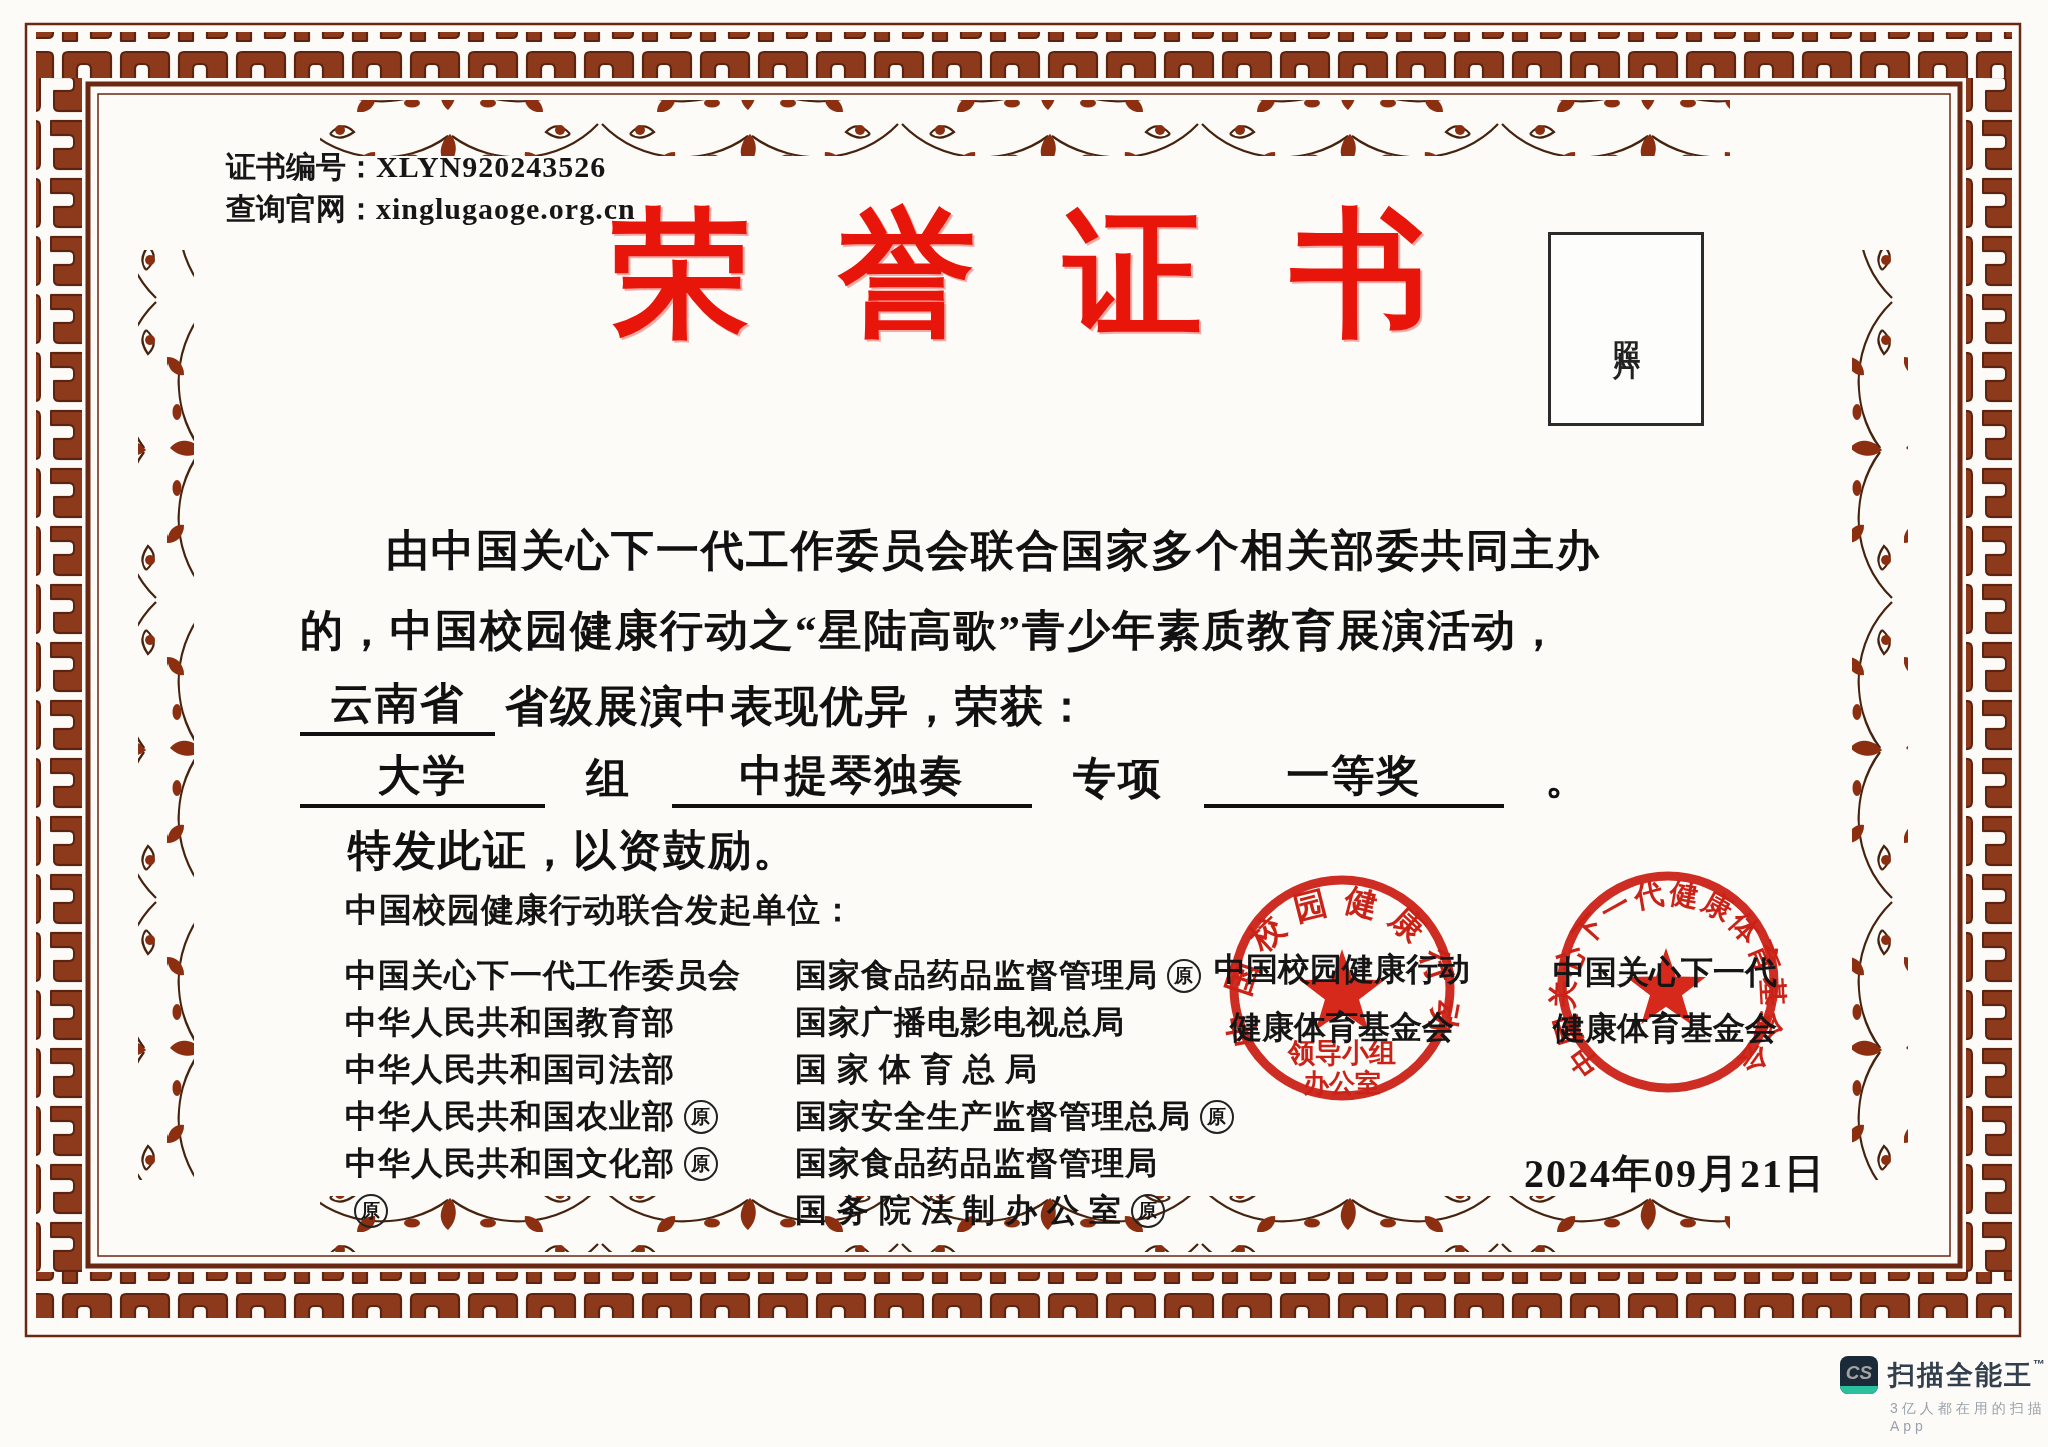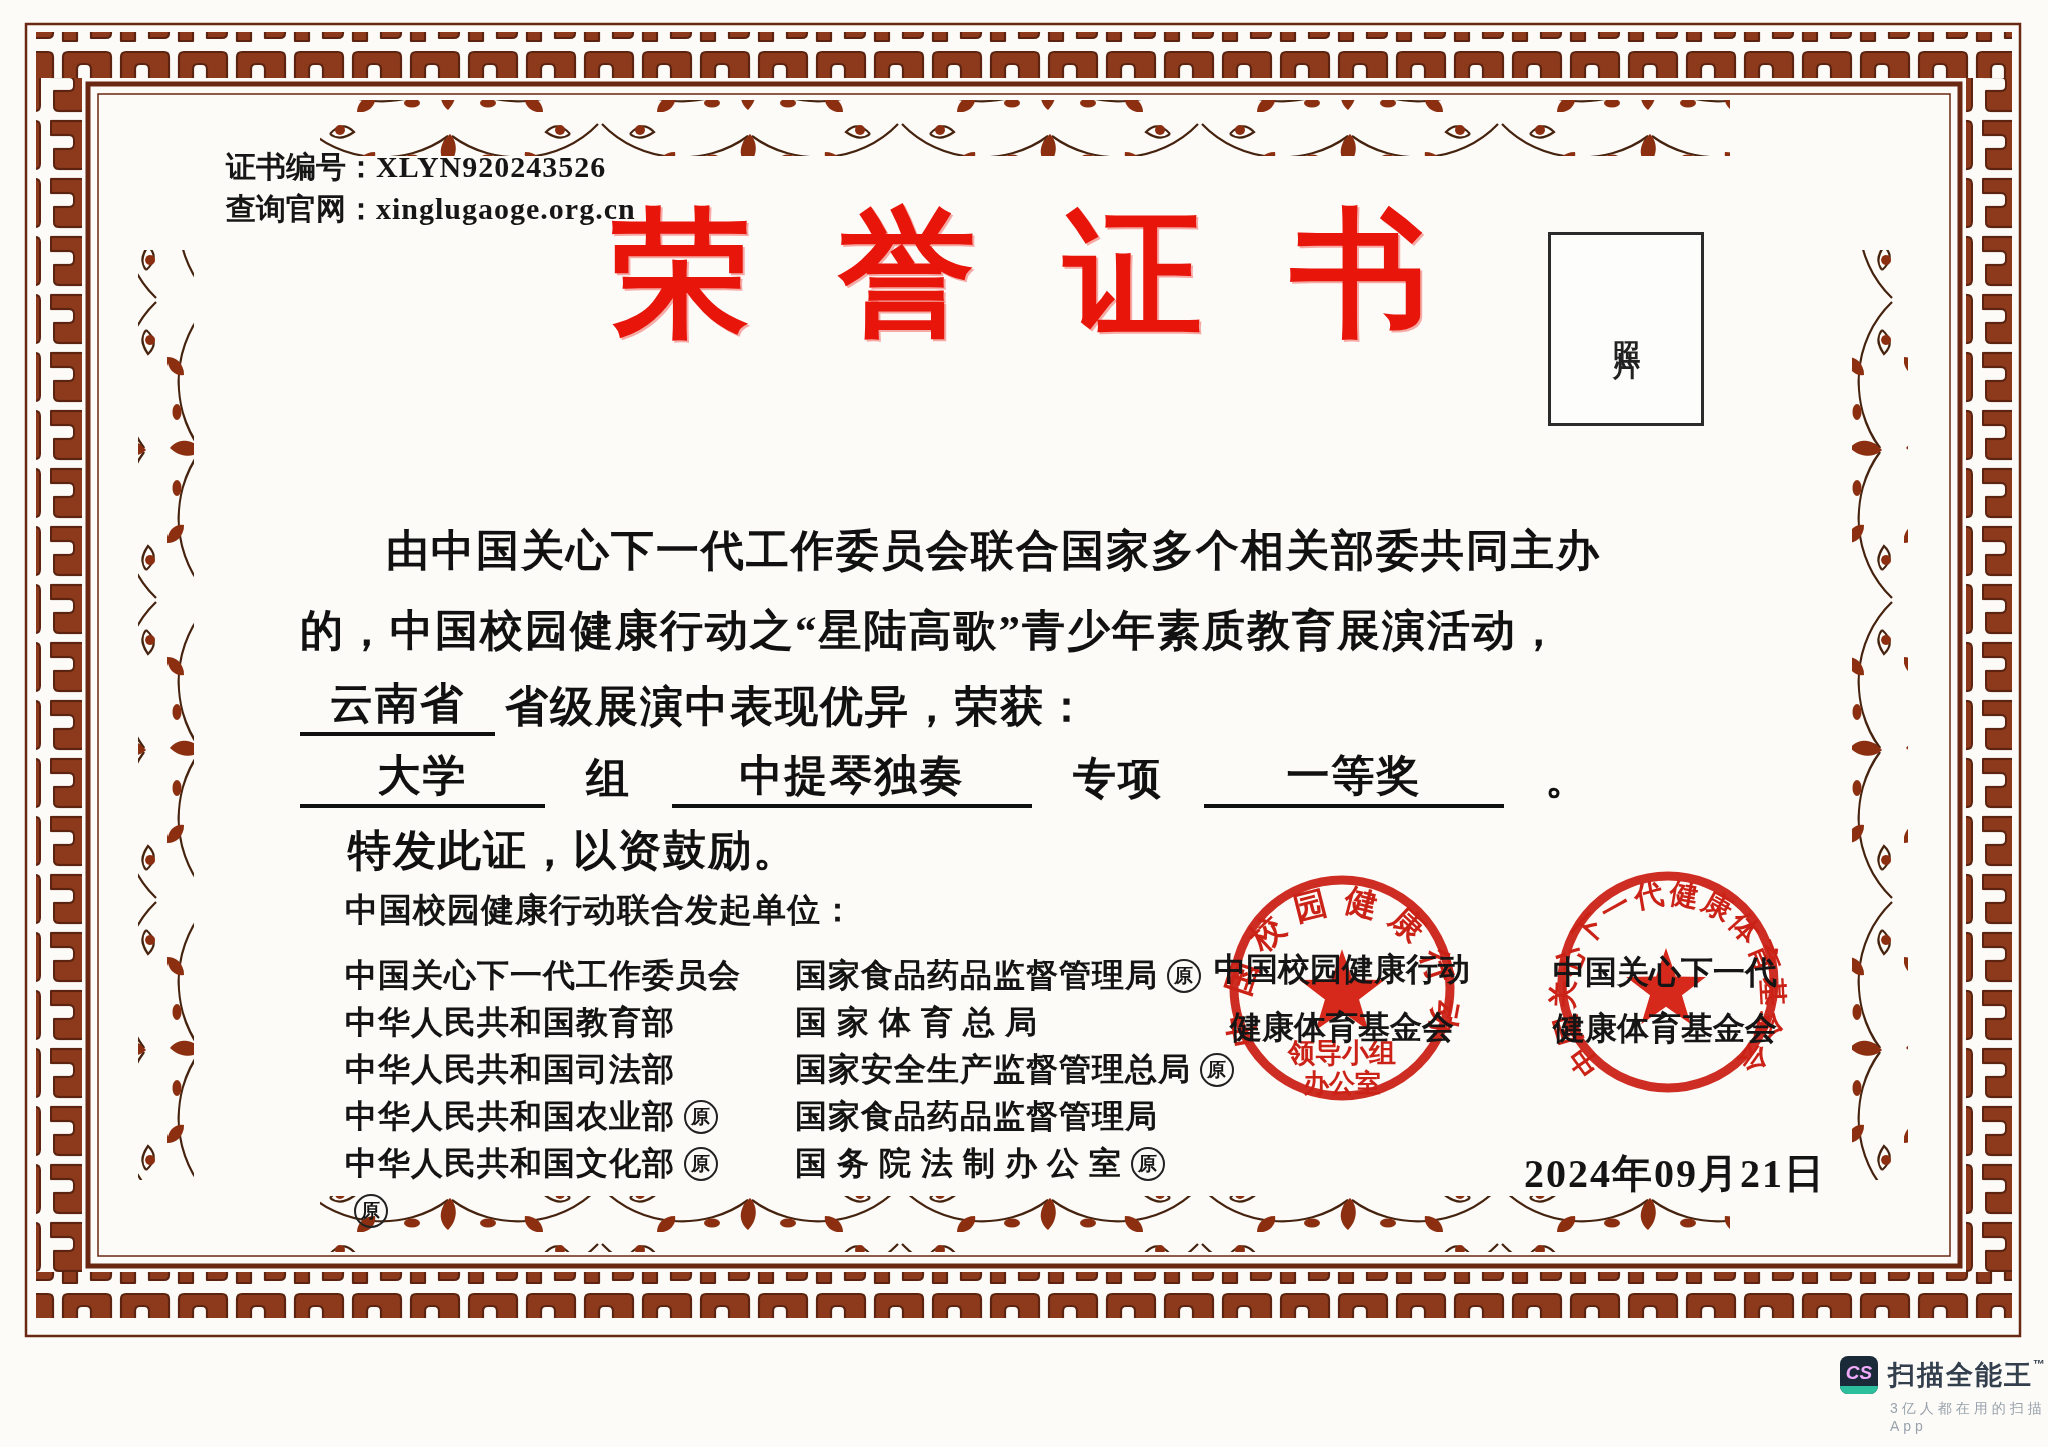--- a/index.html
+++ b/index.html
@@ -51,21 +51,21 @@
   .stamp-overlay div{font-size:32px;}
 
   .date{left:1490px;top:1146px;width:370px;text-align:center;font-size:40px;font-weight:600;z-index:6;letter-spacing:2px;}
 
   .wm{left:1840px;top:1356px;z-index:9;font-family:"Liberation Sans","DejaVu Sans",sans-serif;}
   .wm-row{display:flex;align-items:center;gap:10px;}
   .wm-logo{
     width:38px;height:38px;border-radius:8px;background:#1b2a38;position:relative;overflow:hidden;
     display:flex;align-items:center;justify-content:center;flex:none;
   }
-  .wm-logo span{color:#f0abfc;font-weight:800;font-size:19px;font-style:italic;letter-spacing:0;z-index:2;margin-top:-4px;}
+  .wm-logo span{color:#a3a3a3;font-weight:800;font-size:19px;font-style:italic;letter-spacing:0;z-index:2;margin-top:-4px;}
   .wm-logo i{position:absolute;left:0;right:0;bottom:0;height:8px;background:#2bbf9e;}
   .wm-name{font-size:27px;font-weight:700;color:#333f4d;letter-spacing:2px;}
   .wm-tm{font-size:12px;color:#333f4d;vertical-align:top;}
   .wm-tag{margin-top:6px;font-size:14px;color:#9aa3ac;letter-spacing:4px;padding-left:50px;}
 </style>
 </head>
 <body>
 
 <div class="page">
 
@@ -184,20 +184,23 @@
           <span class="fmark">原</span>
         </div>
       <div class="org-row">
           <span class="fmark">原</span>
         </div>
     </div>
     <div class="org-col">
       <div class="org-row">
           <span>国家食品药品监督管理局</span>
           <span class="fmark">原</span>
+        </div>
+      <div class="org-row">
+          <span>国家广播电影电视总局</span>
         </div>
       <div class="org-row">
           <span>国 家 体 育 总 局</span>
         </div>
       <div class="org-row">
           <span>国家安全生产监督管理总局</span>
           <span class="fmark">原</span>
         </div>
       <div class="org-row">
           <span>国家食品药品监督管理局</span>

